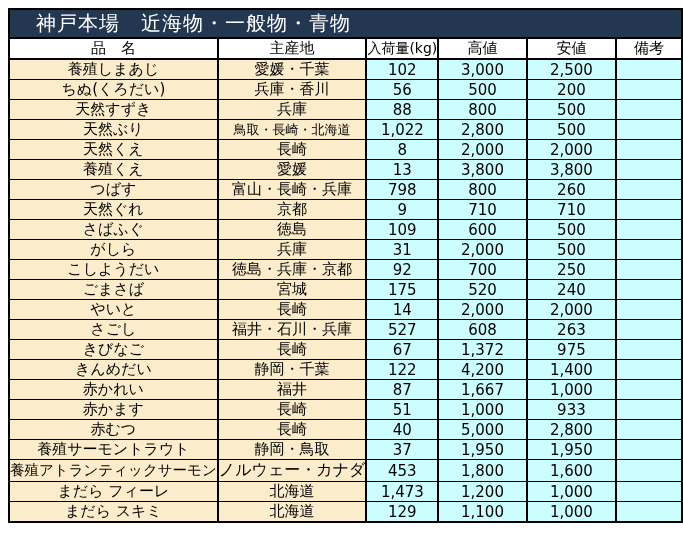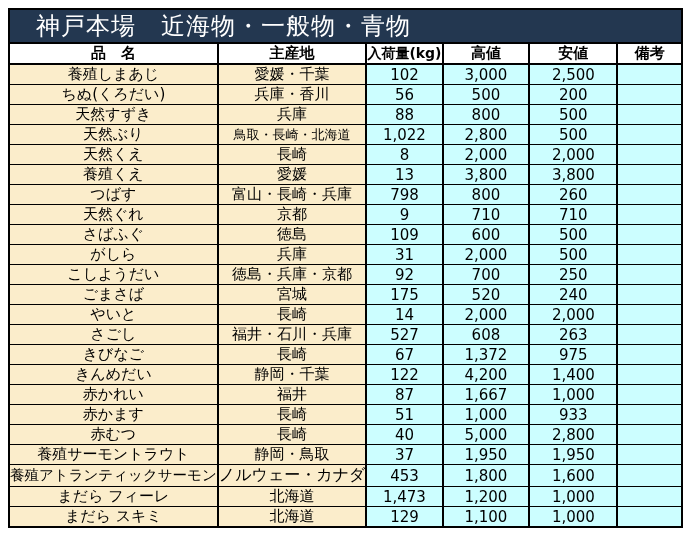--- a/index.html
+++ b/index.html
@@ -28,29 +28,29 @@
     text-align:center;
     vertical-align:middle;
     padding:0;
     overflow:hidden;
     white-space:nowrap;
   }
   .title-cell{
     background:var(--title-bg,#233750);
     color:var(--title-text,#ffffff);
     text-align:left;
-    font-size:24px;
+    font-size:20px;
     height:24px;
     padding-left:26px;
     border-bottom:2px solid #000;
     letter-spacing:1px;
   }
   thead th{
     background:var(--header-bg,#ffffff);
-    font-weight:bold;
+    font-weight:normal;
     font-size:15px;
     height:18px;
     border-bottom:2px solid #000;
   }
   tbody td{
     font-size:15px;
     height:19px;
   }
   .c-name,.c-origin{ background:var(--name-column-bg,#fbedcb); }
   .c-qty,.c-high,.c-low,.c-note{ background:var(--value-column-bg,#ccfeff); }

